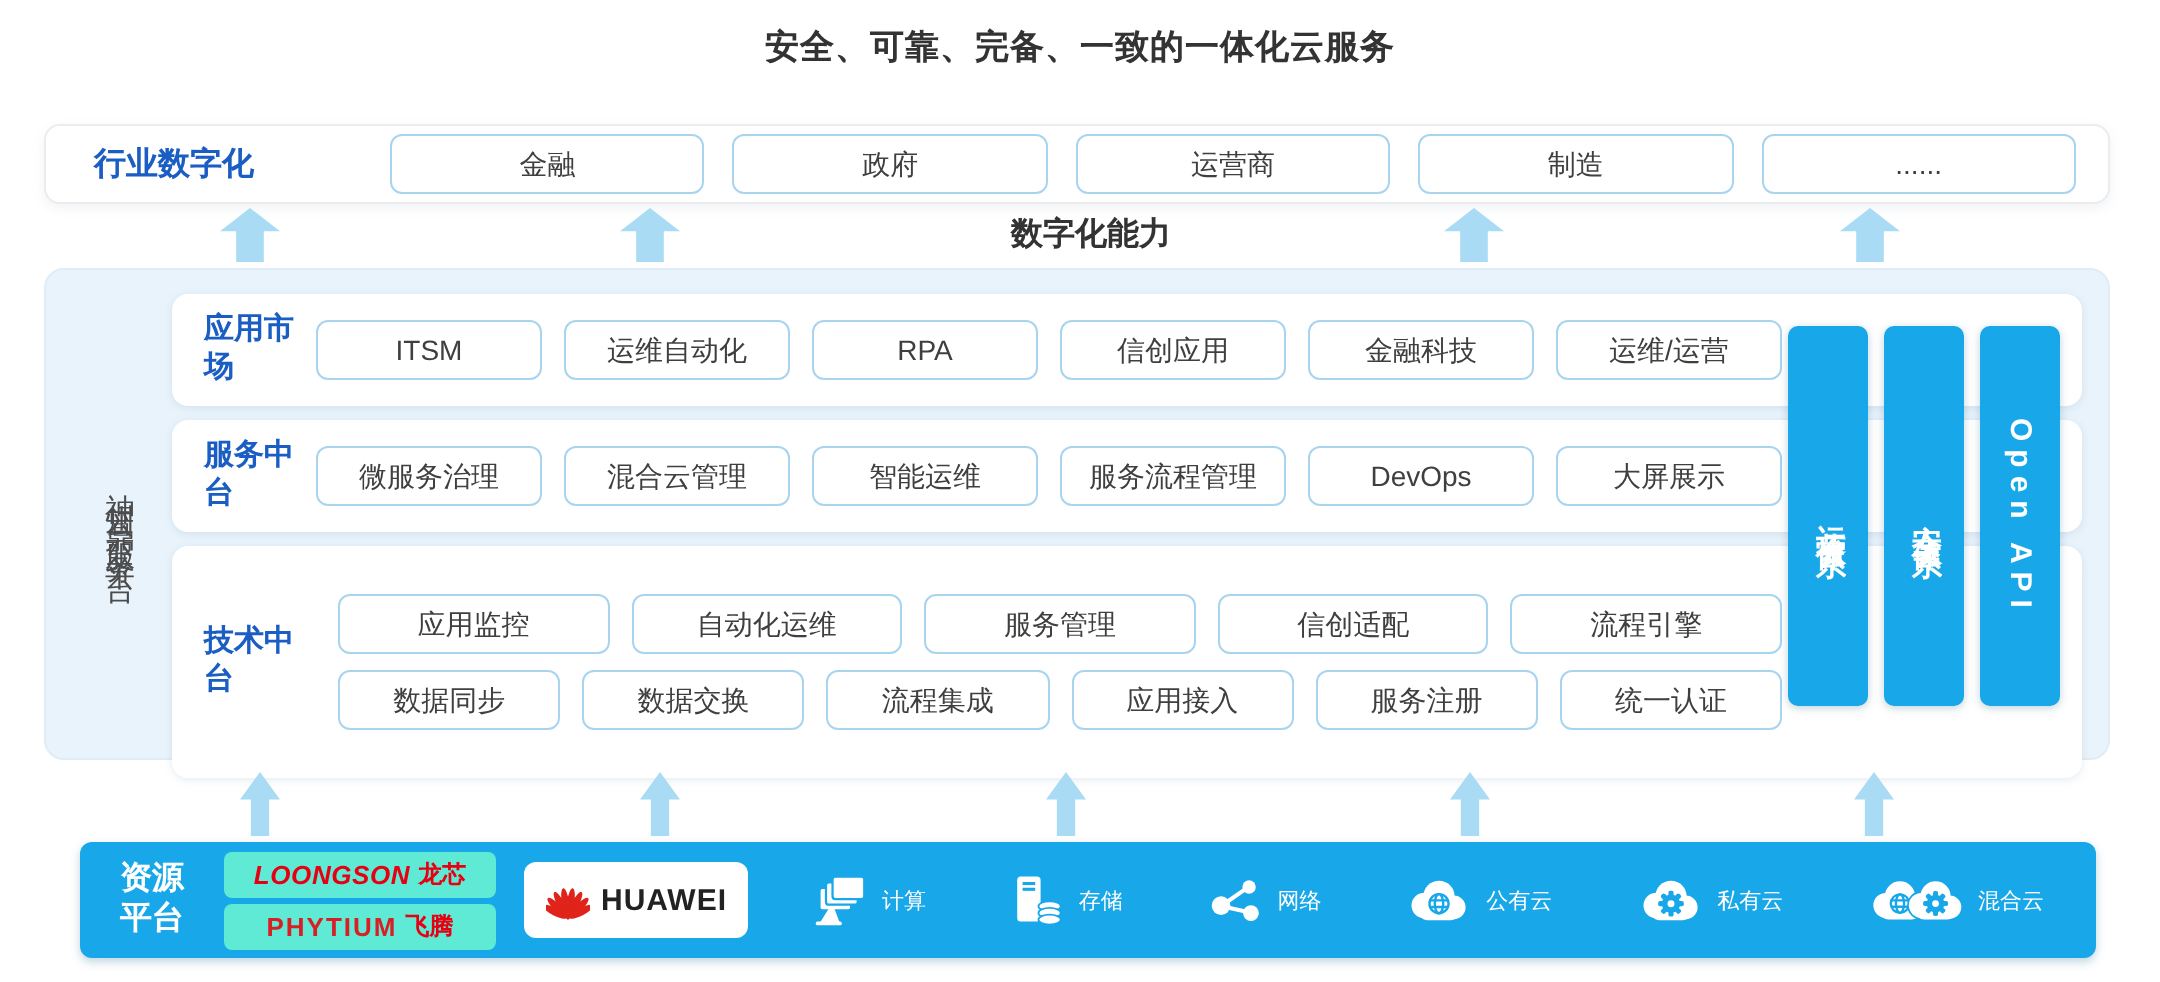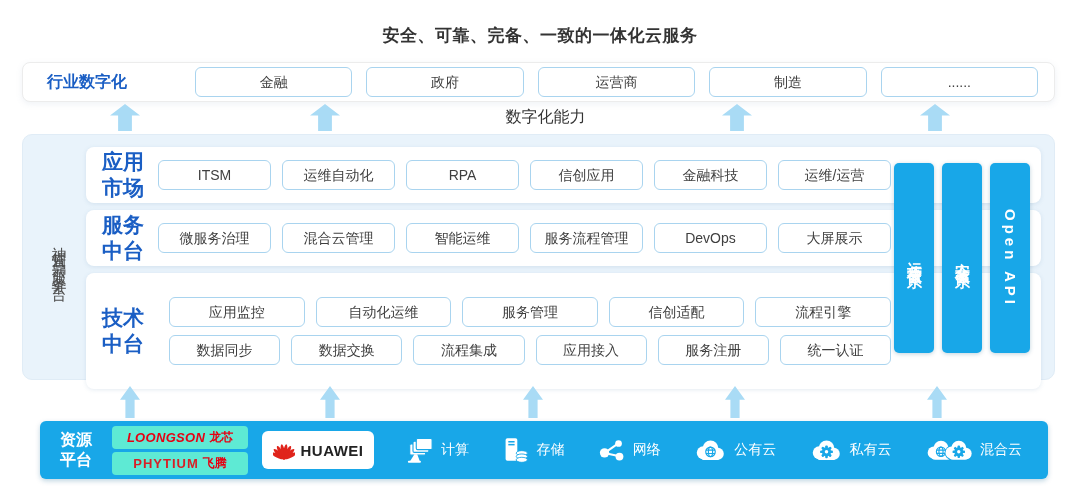--- a/index.html
+++ b/index.html
@@ -4,21 +4,21 @@
 <style>
   html,body{margin:0;padding:0;}
   body{
     width:1080px;height:491px;position:relative;overflow:hidden;
     background:#ffffff;
     font-family:"Liberation Sans","DejaVu Sans",sans-serif;
     color:#3f3f3f;
   }
   
   .title{
-    position:absolute;top:24px;left:0;right:0;
+    position:absolute;top:12px;left:0;right:0;
     text-align:center;font-size:17px;font-weight:bold;color:#333;
     letter-spacing:.5px;
   }
   
   .industry-row{
     position:absolute;left:22px;top:62px;width:1033px;height:40px;
     background:#fff;border:1px solid #ececec;border-radius:8px;
     box-shadow:0 2px 6px rgba(120,150,180,.12);
     display:flex;align-items:center;box-sizing:border-box;
     padding:0 16px 0 24px;
@@ -36,21 +36,21 @@
   }
   
   .arrow{
     position:absolute;background:#a9dbf5;
     clip-path:polygon(50% 0,100% 43%,73% 43%,73% 100%,27% 100%,27% 43%,0 43%);
   }
   .arrow.top{width:30px;height:27px;top:104px;}
   .arrow.bottom{width:20px;height:32px;top:386px;}
   .capability-label{
     position:absolute;top:107px;left:11px;right:0;text-align:center;
-    font-size:16px;font-weight:normal;color:#333;
+    font-size:16px;font-weight:bold;color:#333;
   }
   
   .platform-box{
     position:absolute;left:22px;top:134px;width:1033px;height:246px;
     background:#e9f3fb;border:1px solid #e0ecf6;border-radius:10px;
     box-sizing:border-box;
   }
   .vlabel{
     position:absolute;left:26px;top:50%;transform:translateY(-50%);
     writing-mode:vertical-rl;text-orientation:upright;
@@ -61,21 +61,21 @@
     display:flex;flex-direction:column;gap:7px;
   }
   .prow{
     background:#fff;border-radius:8px;
     box-shadow:0 1px 4px rgba(110,150,185,.18);
     display:flex;align-items:center;box-sizing:border-box;
     height:56px;padding:0 150px 0 16px;
   }
   .prow.tall{height:116px;gap:11px;}
   .prow-label{
-    width:46px;flex:0 0 auto;font-size:21px;font-weight:bold;
+    width:46px;flex:0 0 auto;font-size:15px;font-weight:bold;
     color:#1a5ec4;line-height:1.25;
   }
   .prow-lines{flex:1;display:flex;flex-direction:column;gap:8px;margin-left:10px;}
   .prow-line{display:flex;gap:11px;}
   
   .side-bars{
     position:absolute;left:871px;top:28px;height:190px;
     display:flex;gap:8px;
   }
   .side-bar{
@@ -108,21 +108,21 @@
   .huawei-box{
     width:112px;height:38px;background:#fff;border-radius:6px;flex:0 0 auto;
     display:flex;align-items:center;justify-content:center;gap:6px;text-align:center;
   }
   .huawei-box .hw{font-size:15px;font-weight:bold;color:#222;letter-spacing:.5px;}
   .resources{
     flex:1;display:flex;align-items:center;justify-content:space-between;
     padding:0 6px 0 18px;
   }
   .res{display:flex;align-items:center;gap:7px;}
-  .res span.txt{color:#fff;font-size:14px;white-space:nowrap;}
+  .res span.txt{color:#fff;font-size:11px;white-space:nowrap;}
   .res-icon{display:flex;align-items:center;}
 </style>
 </head>
 <body>
 
 <div class="title">安全、可靠、完备、一致的一体化云服务</div>
 
 <div class="industry-row">
   <div class="industry-label">行业数字化</div>
   <div class="industry-items">

